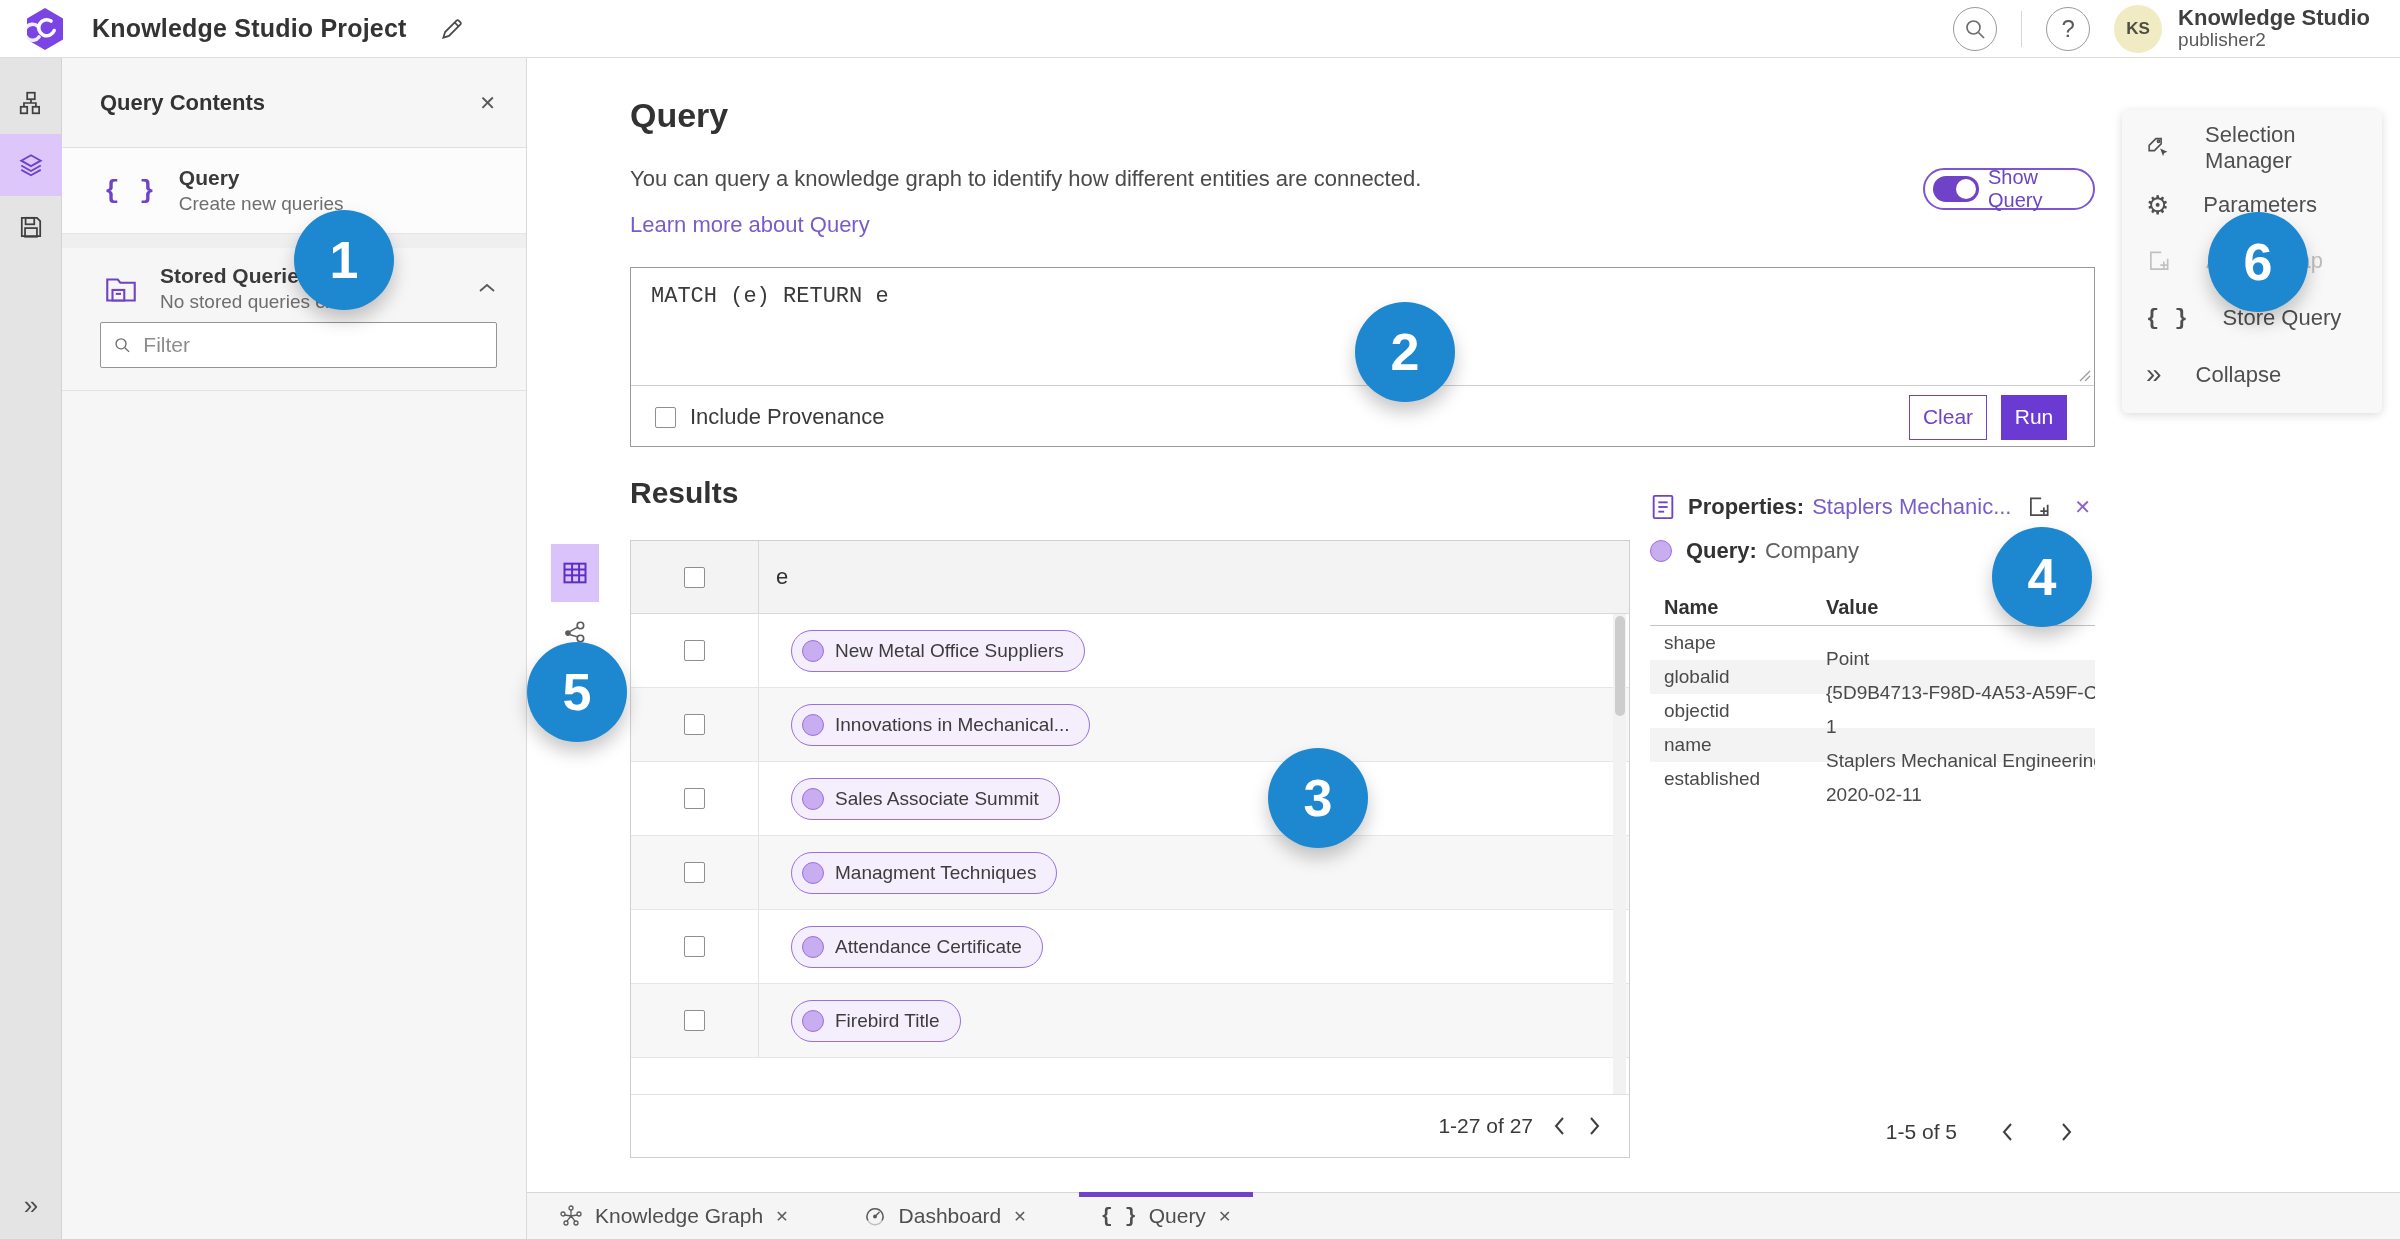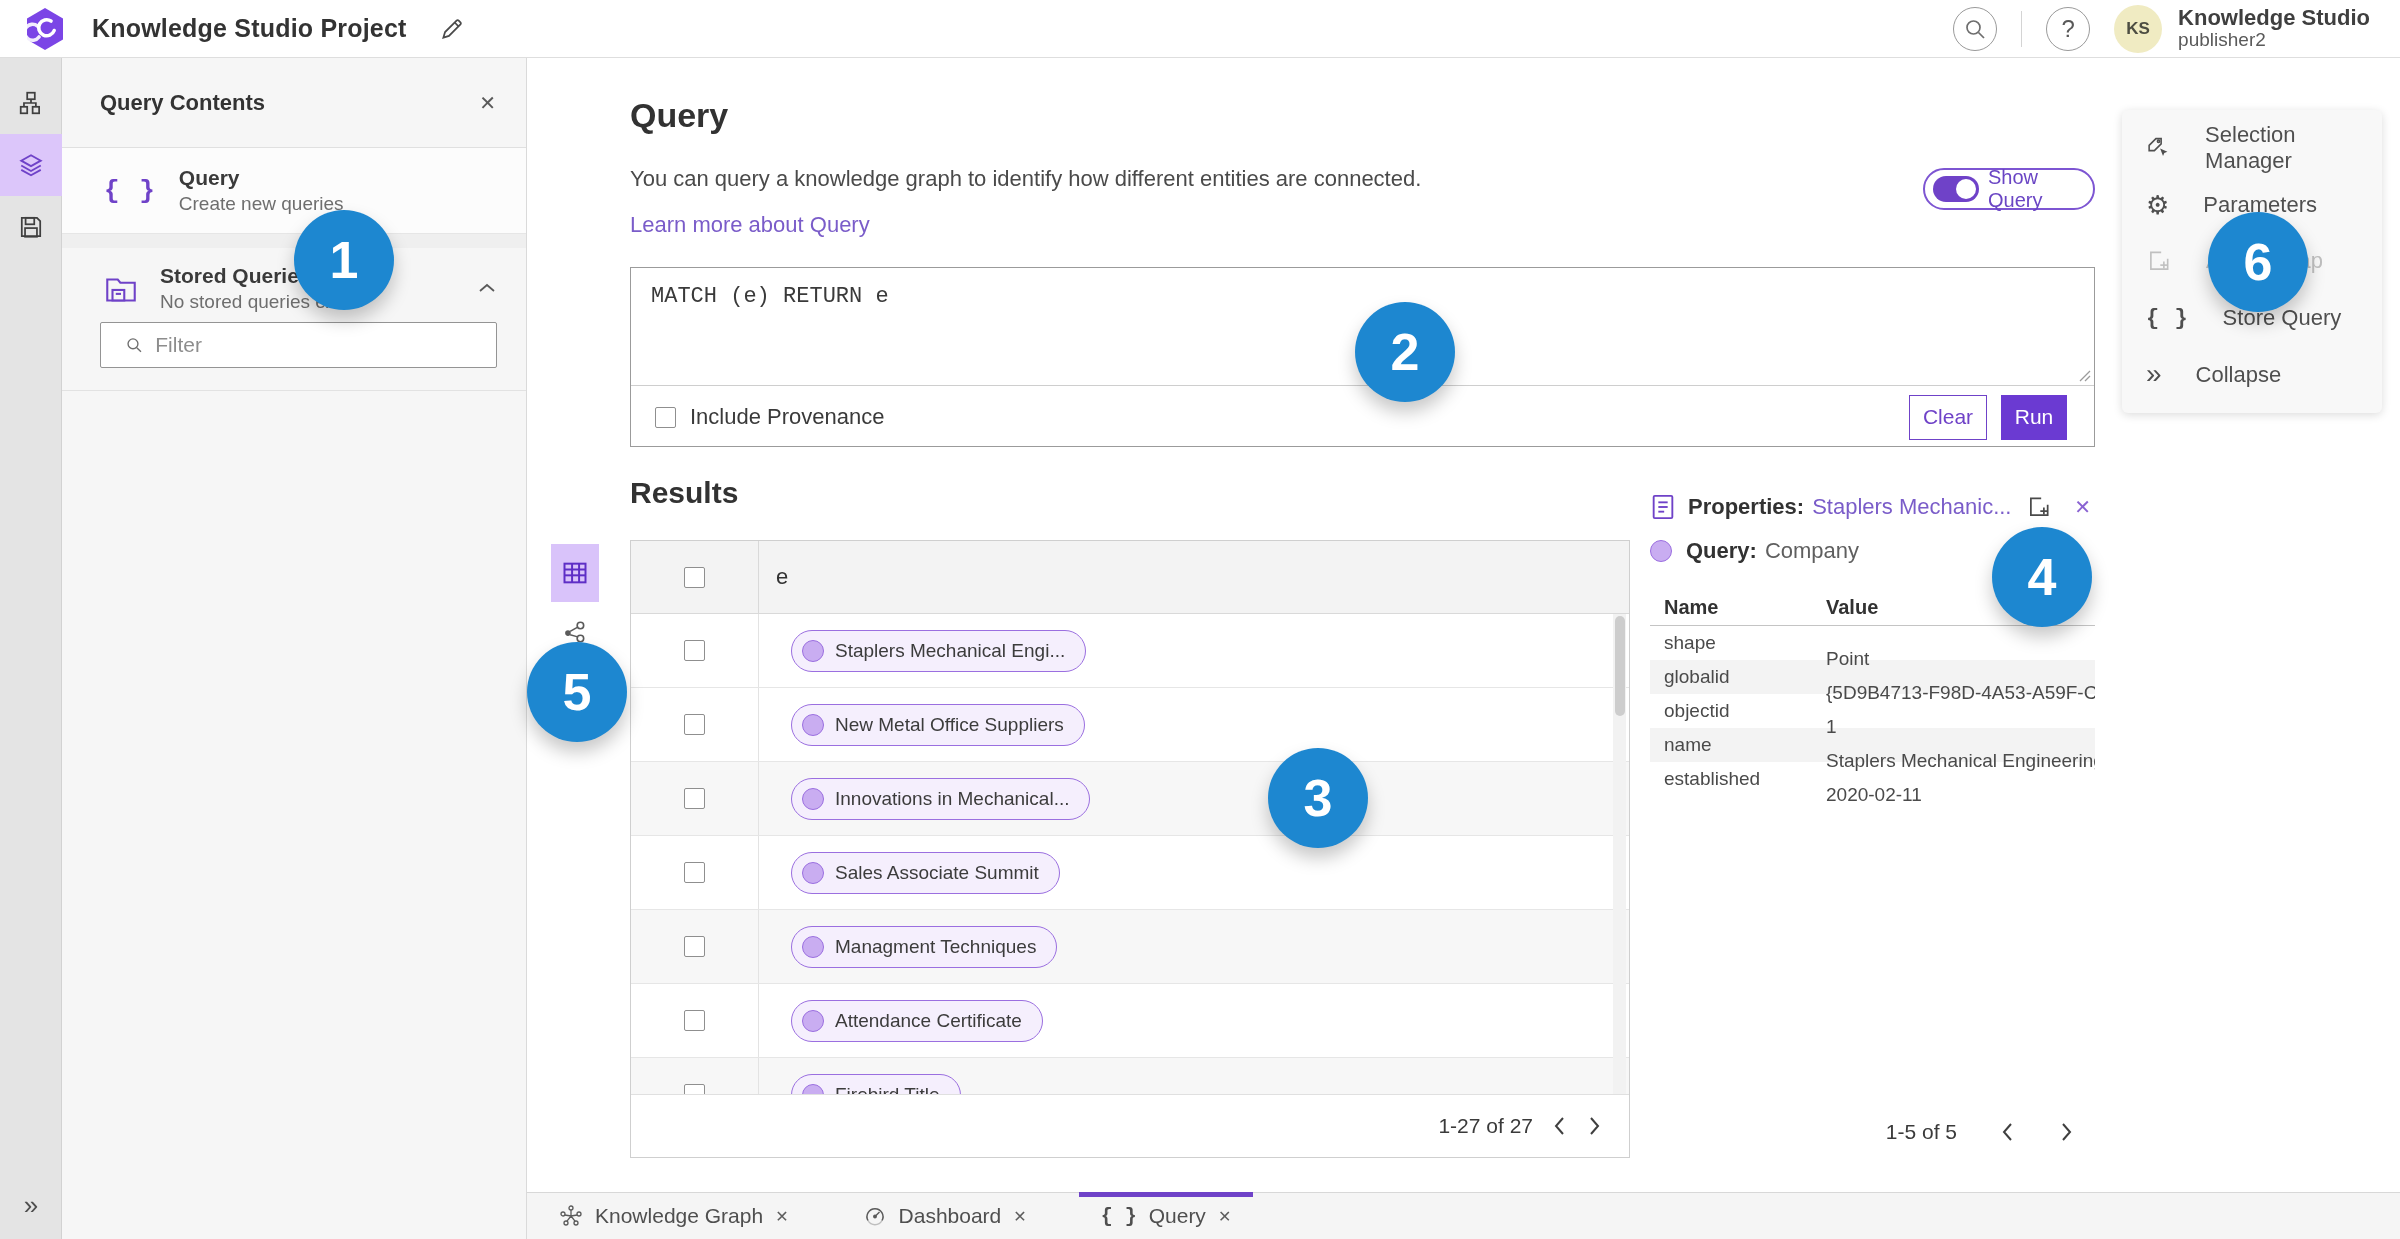--- a/index.html
+++ b/index.html
@@ -45,21 +45,21 @@
   .icon-x { font-size:20px; color:#595959; cursor:pointer; }
   .panel-item { position:absolute; left:0; width:100%; display:flex; align-items:center; padding:0 30px 0 42px; }
   .panel-item .txts { margin-left:22px; flex:1; }
   .panel-item .t1 { font-size:21px; font-weight:700; color:#3a3a3a; }
   .panel-item .t2 { font-size:19px; color:#6e6e6e; margin-top:3px; }
   .item-query { top:90px; height:86px; background:#fcfcfc; border-bottom:1px solid #e6e6e6; }
   .item-stored { top:190px; height:80px; }
   .braces { font-family:"Liberation Mono", monospace; font-size:26px; font-weight:700; color:#6f42c8; letter-spacing:2px; }
   .spacer-strip { position:absolute; top:176px; left:0; width:100%; height:14px; background:#efefef; }
   .filter-box { position:absolute; left:38px; top:264px; width:397px; height:46px; background:#fff;
-    border:1px solid #949494; border-radius:2px; display:flex; align-items:center; padding:0 24px; }
+    border:1px solid #949494; border-radius:2px; display:flex; align-items:center; padding:0 12px; }
   .filter-box input { border:none; outline:none; font-size:21px; color:#3a3a3a; margin-left:12px; width:100%;
     font-family:"Liberation Sans", sans-serif; background:transparent; }
   .filter-box input::placeholder { color:#8d8d8d; }
   .contents-divider { position:absolute; left:0; top:332px; width:100%; height:1px; background:#e2e2e2; }
 
   
   .main { position:absolute; left:527px; top:58px; right:0; bottom:47px; background:#fff; }
   .q-heading { position:absolute; left:103px; top:38px; font-size:34px; font-weight:700; color:#323232; }
   .q-desc { position:absolute; left:103px; top:108px; font-size:22px; color:#4a4a4a; }
   .q-link { position:absolute; left:103px; top:154px; font-size:22px; color:#7a5cc9; cursor:pointer; }
@@ -323,29 +323,20 @@
         </div>
       <div class="rt-ecol">e</div>
     </div>
     <div class="rt-body">
       <div class="trow">
         <div class="rt-cbcol">
             <span class="cb"></span>
           </div>
         <span class="chip">
             <span class="chip-dot"></span>
-            <span class="chip-label">Staplers Mechanical Engi...</span>
-          </span>
-      </div>
-      <div class="trow">
-        <div class="rt-cbcol">
-            <span class="cb"></span>
-          </div>
-        <span class="chip">
-            <span class="chip-dot"></span>
             <span class="chip-label">New Metal Office Suppliers</span>
           </span>
       </div>
       <div class="trow alt">
         <div class="rt-cbcol">
             <span class="cb"></span>
           </div>
         <span class="chip">
             <span class="chip-dot"></span>
             <span class="chip-label">Innovations in Mechanical...</span>

